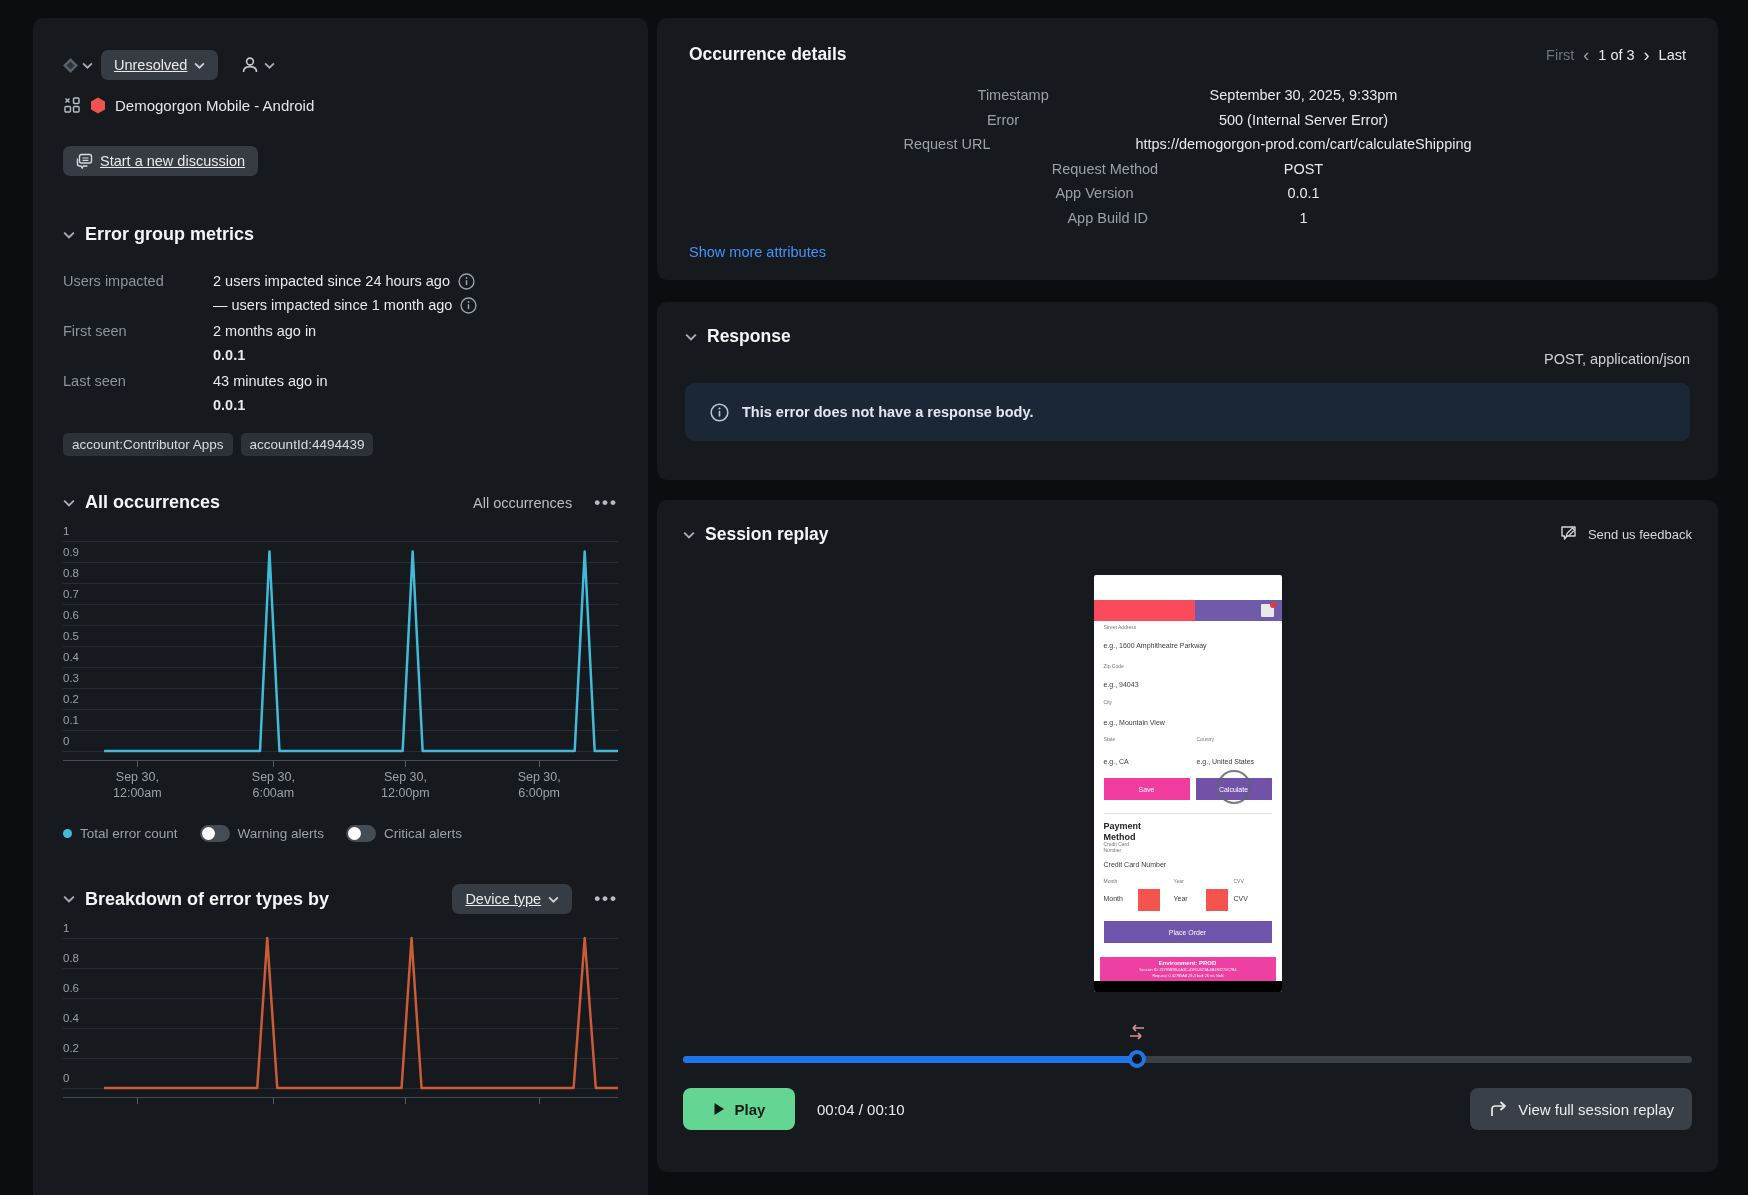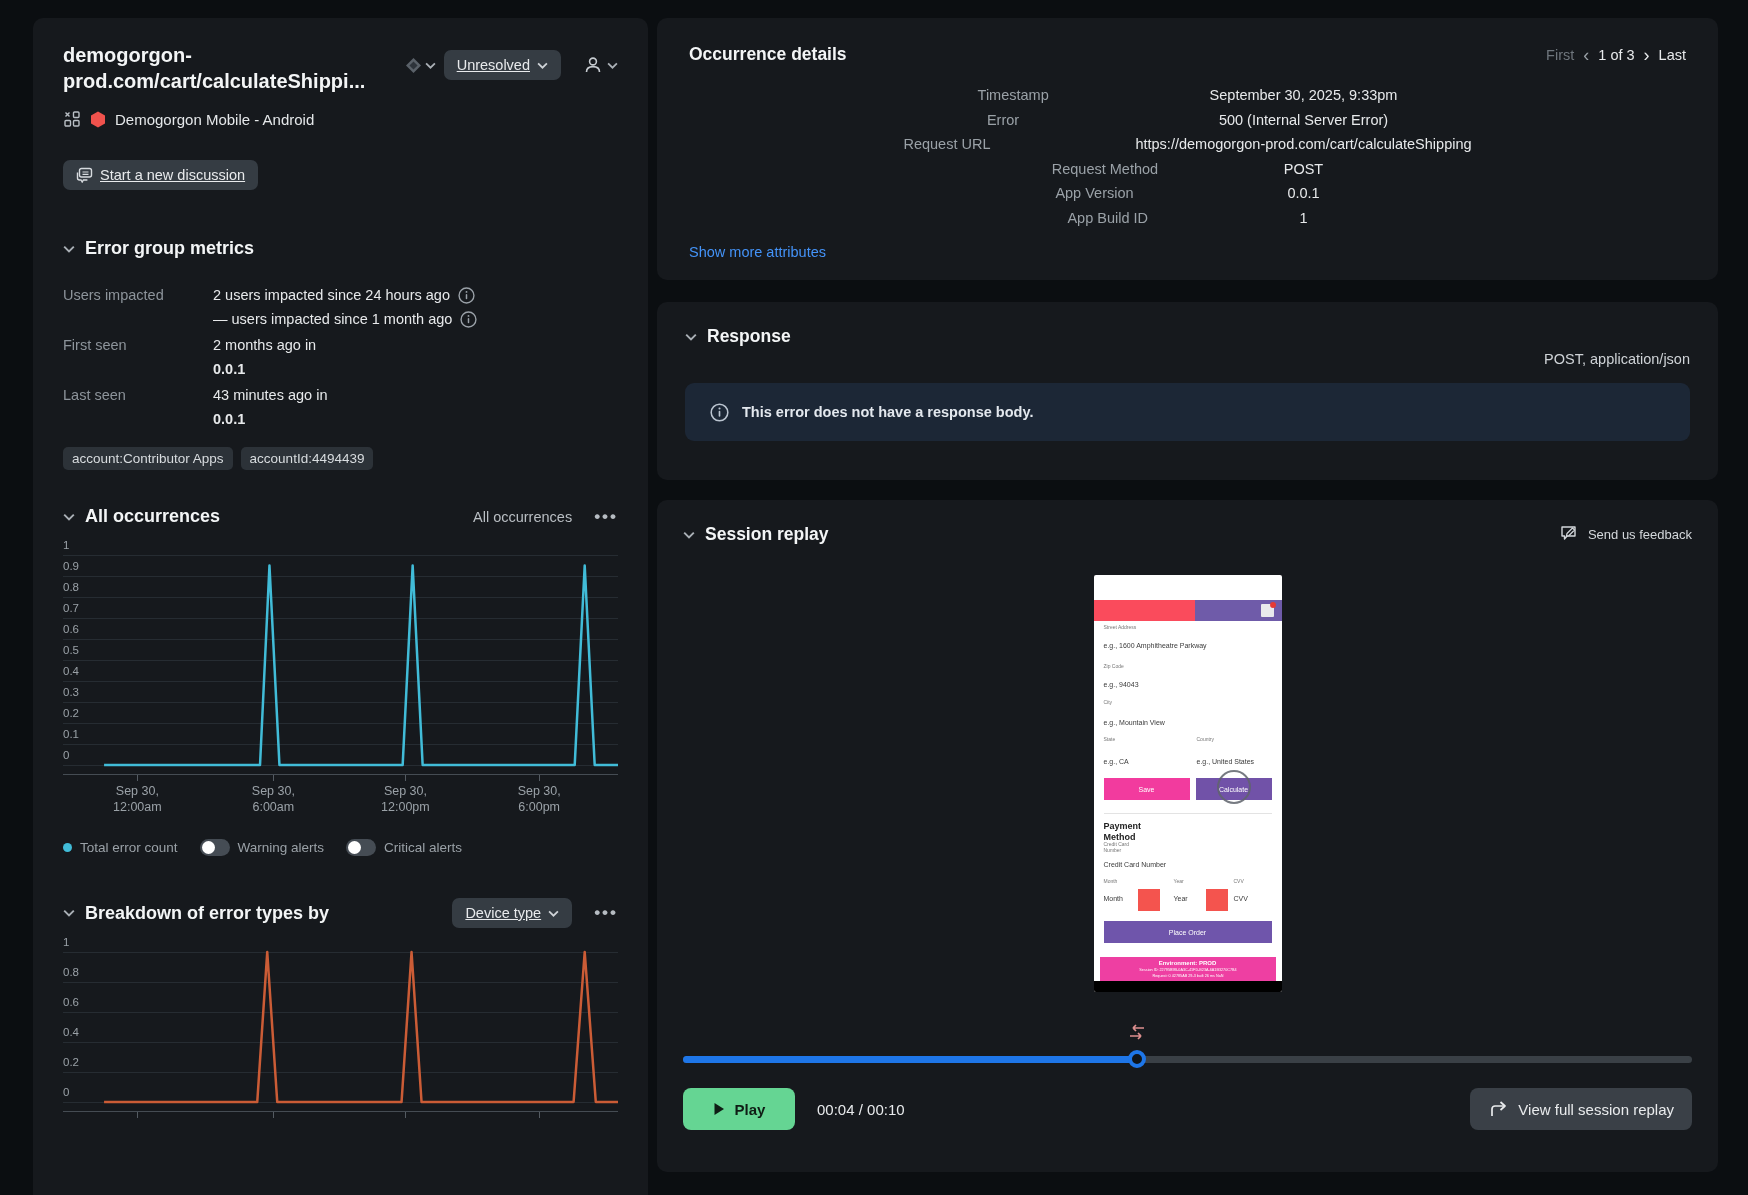--- a/index.html
+++ b/index.html
@@ -109,21 +109,20 @@
   .time { font-size:15px; color:#e8eaec; }
   .view-btn { background:#3a4047; border:none; border-radius:8px; height:42px; padding:0 18px; display:flex; align-items:center; gap:10px; color:#e9ebed; font-size:15px; font-family:inherit; cursor:pointer; }
 </style>
 </head>
 <body>
 
 <div id="app">
 
   <div class="card" id="left-card">
     <div class="title-row">
-      <div class="page-title grow">demogorgon-prod.com/cart/calculateShippi...</div>
       <div class="title-controls">
         <span class="icon-btn">
           <svg width="15" height="15" viewBox="0 0 14 14">
               <path d="M7 0 L14 7 L7 14 L0 7 Z" fill="#5a6169"></path>
               <path d="M7 3.2 L10.8 7 L7 10.8 L3.2 7 Z" fill="#2e343b"></path>
             </svg>
           <svg width="11" height="7" viewBox="0 0 10 6">
               <path d="M1 1 L5 5 L9 1" stroke="#aab0b6" stroke-width="1.6" fill="none"></path>
             </svg>
         </span>

